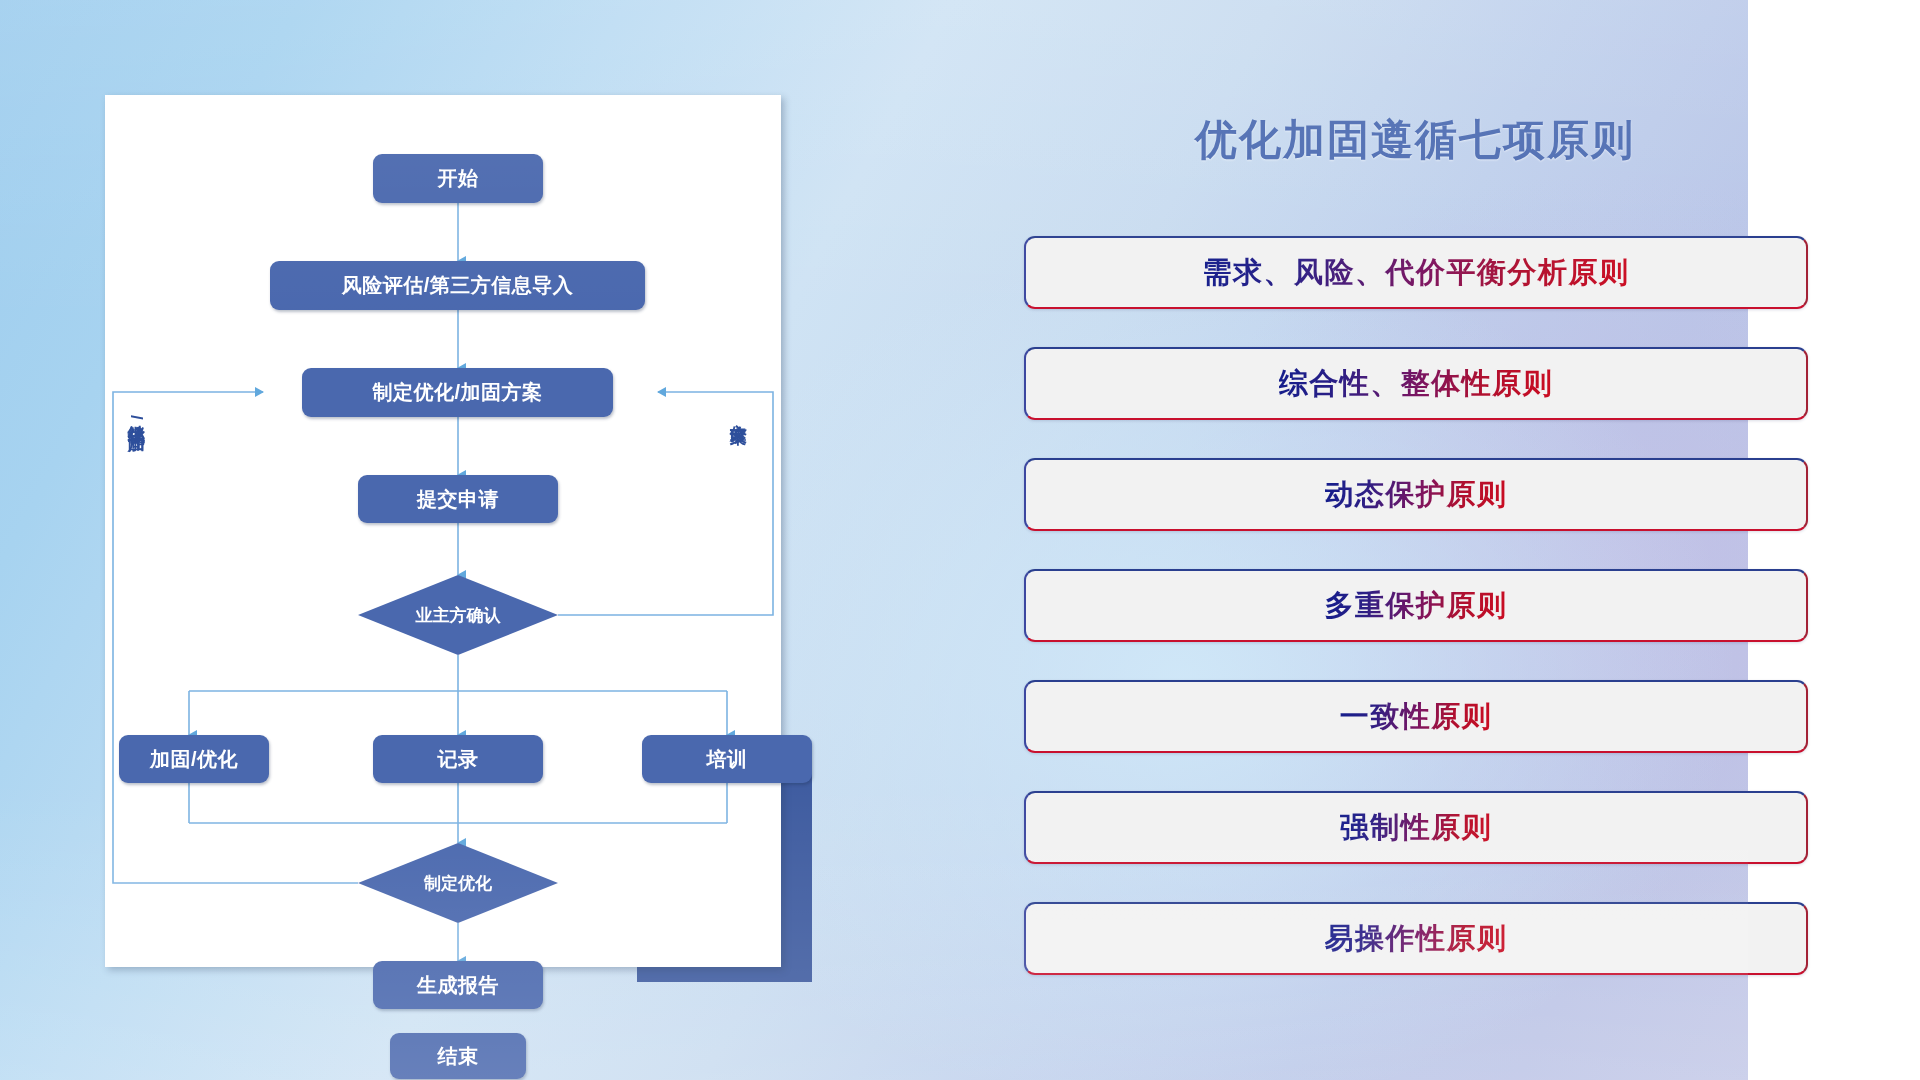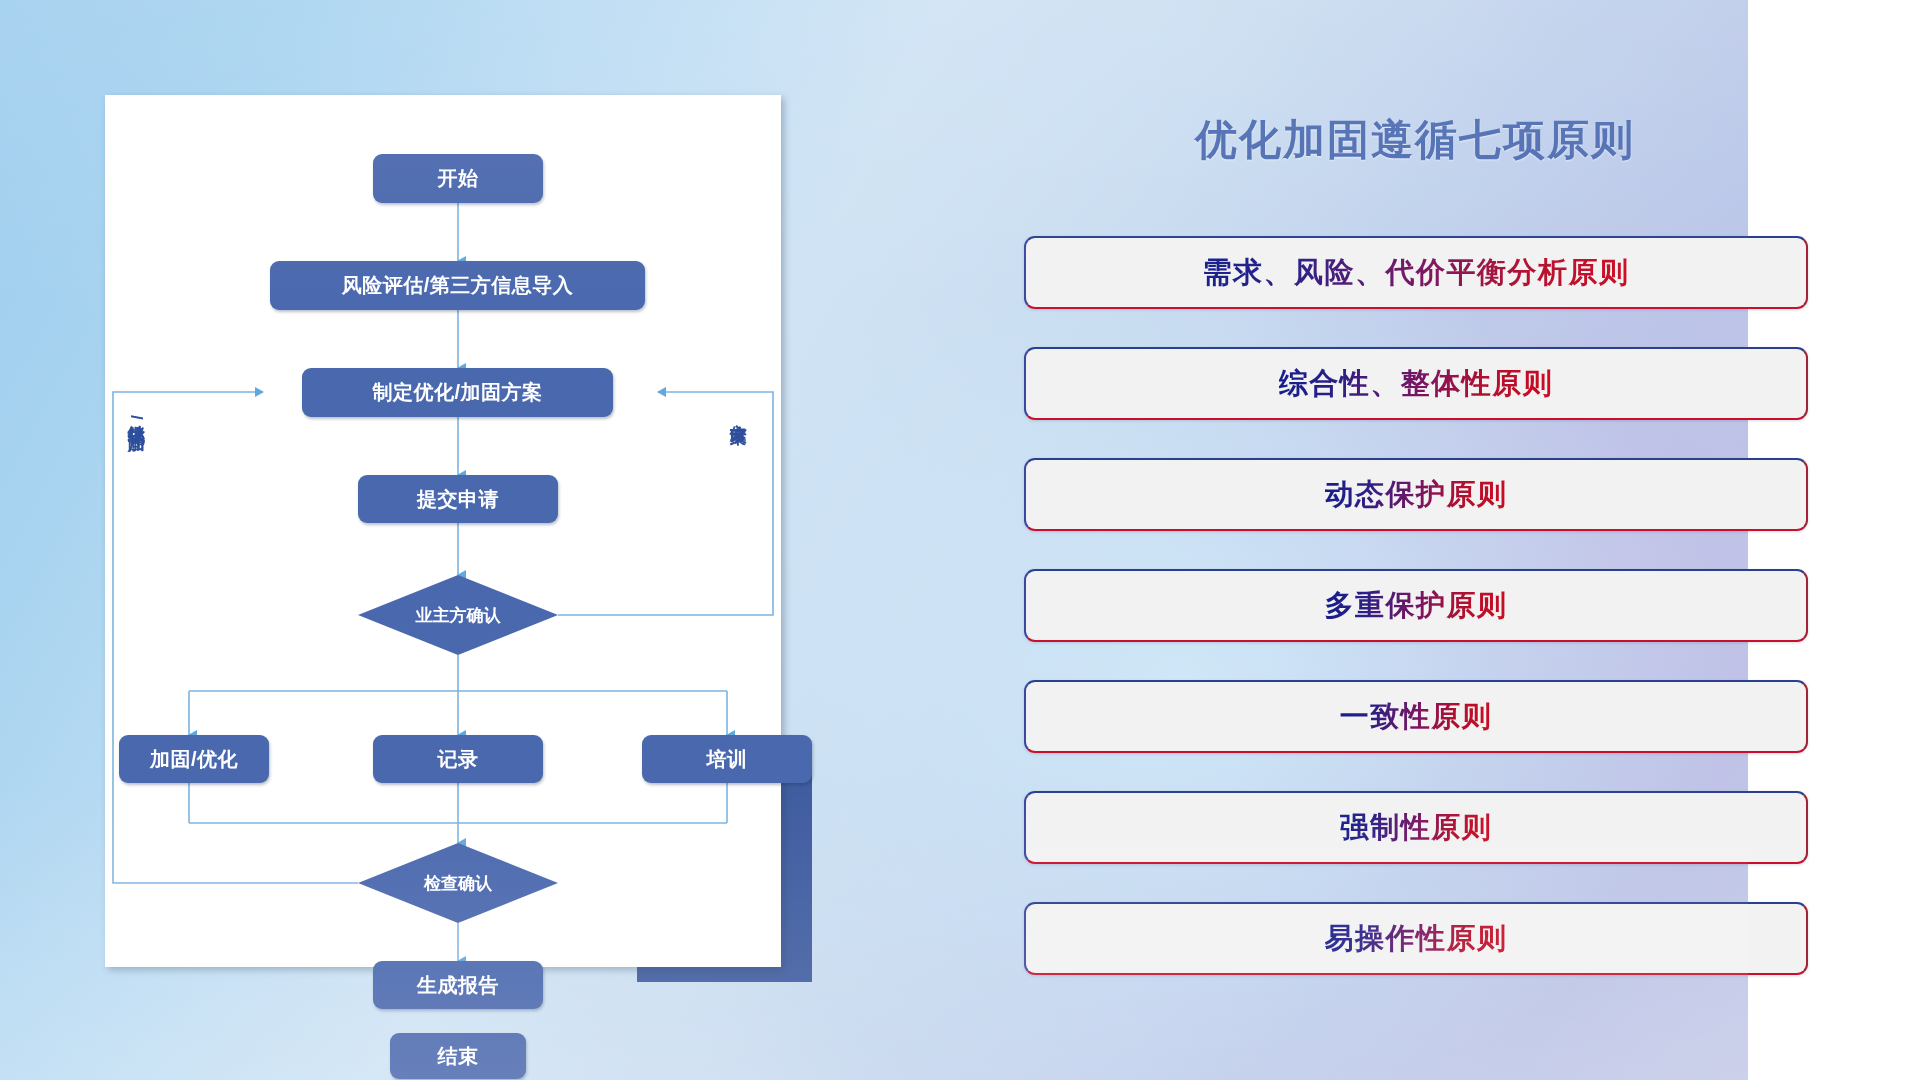--- a/index.html
+++ b/index.html
@@ -201,21 +201,21 @@
     <div class="node" style="left:268px; top:640px; width:170px; height:48px; font-size:20px;">
       <span>记录</span>
     </div>
 
     <div class="node" style="left:537px; top:640px; width:170px; height:48px; font-size:20px;">
       <span>培训</span>
     </div>
 
     <div class="diamond" style="left:253px; top:748px; width:200px; height:80px; font-size:17px;">
       <div class="dshape"></div>
-      <span class="dlabel">检查确认</span>
+      <span class="dlabel">制定优化</span>
     </div>
 
     <div class="node" style="left:268px; top:866px; width:170px; height:48px; font-size:20px;">
       <span>生成报告</span>
     </div>
 
     <div class="node" style="left:285px; top:938px; width:136px; height:46px; font-size:20px;">
       <span>结束</span>
     </div>
 

